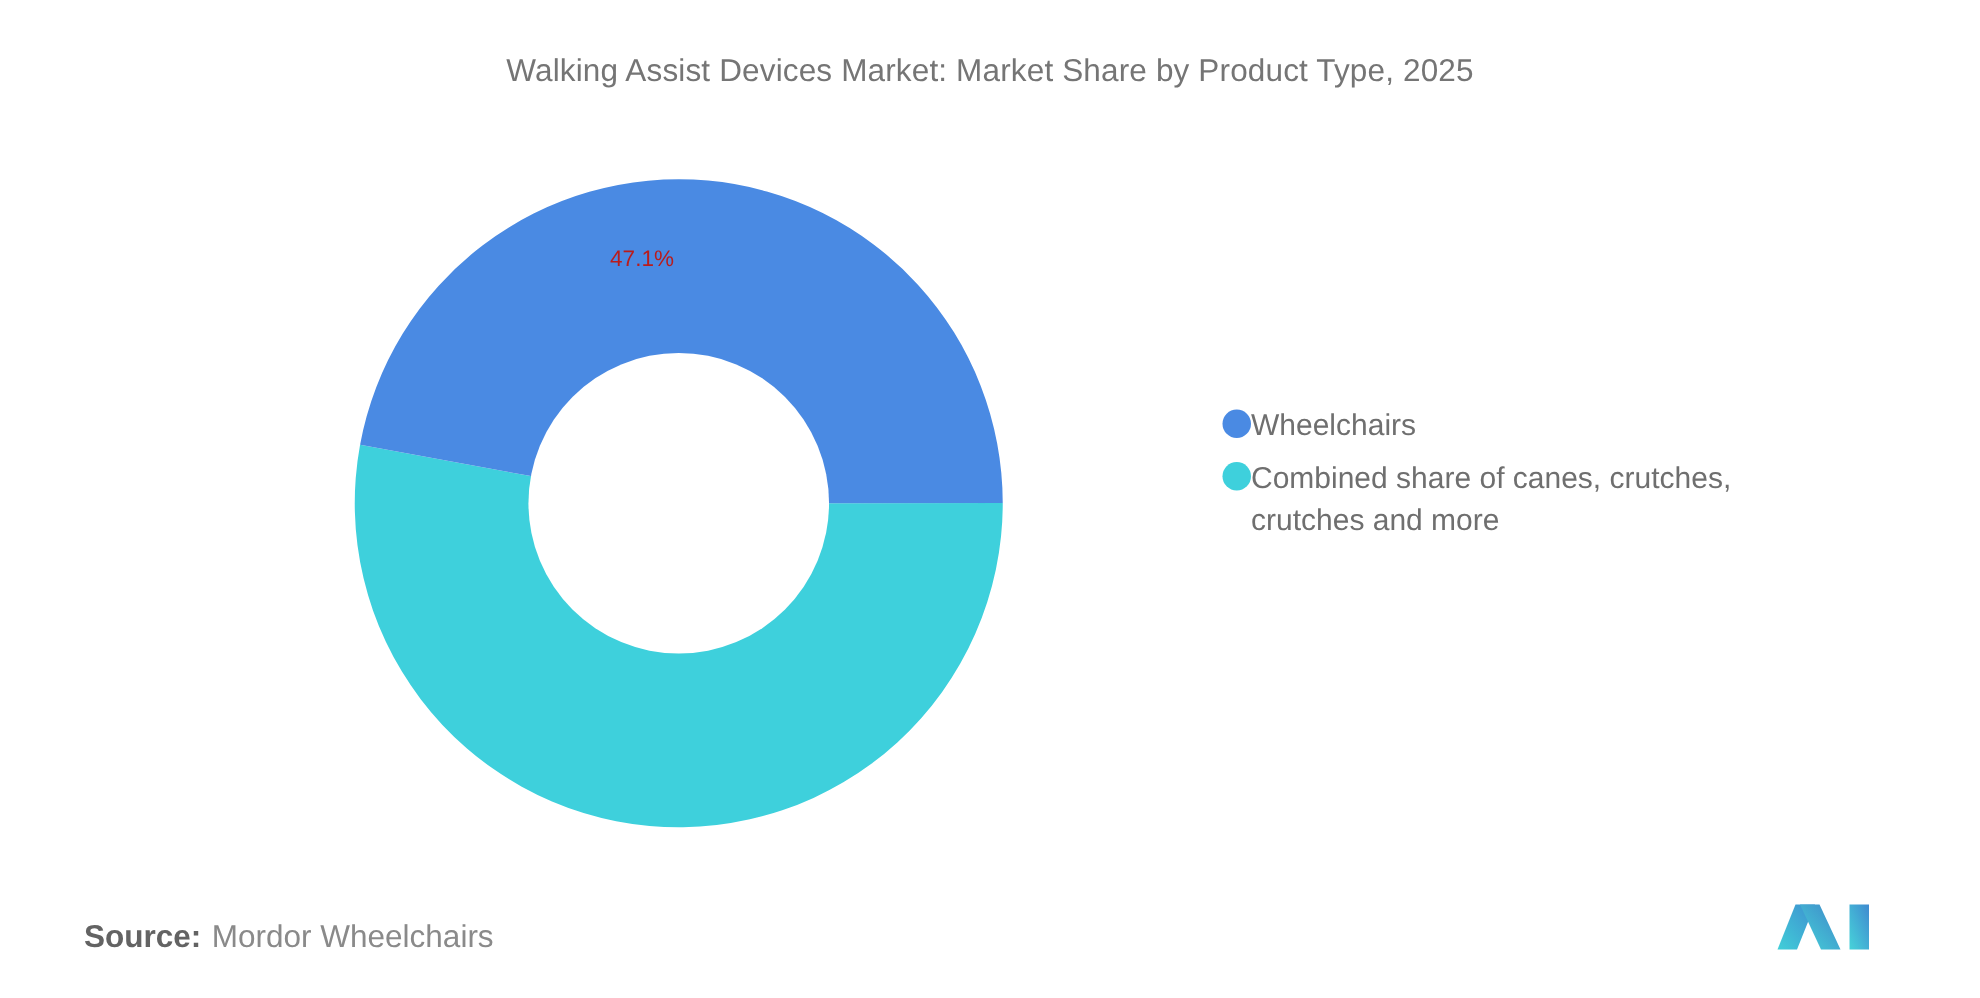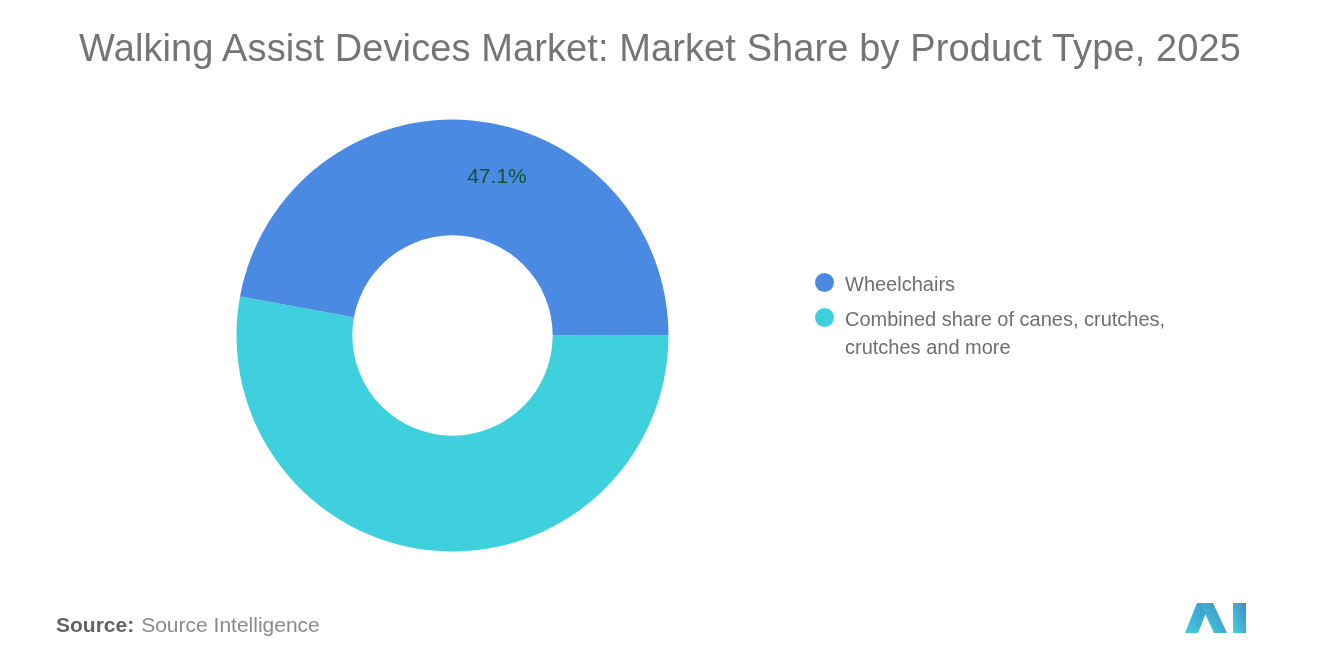--- a/index.html
+++ b/index.html
@@ -20,21 +20,21 @@
     inset: 0;
   }
 
   
   #chart-title {
     position: absolute;
     top: 28px;
     left: 0;
     width: 1320px;
     text-align: center;
-    font-size: 38px;
+    font-size: 21px;
     font-weight: 400;
     color: #757575;
     letter-spacing: 0.1px;
     line-height: 40px;
     white-space: nowrap;
   }
 
   
   #donut-wrap {
     position: absolute;
@@ -54,23 +54,23 @@
     top: 0;
     width: 433px;
     height: 433px;
     pointer-events: none;
   }
   #donut-label-text {
     position: absolute;
     left: 150px;
     top: 58px;
     width: 120px;
-    text-align: right;
-    font-size: 21px;
-    color: #14532d;
+    text-align: left;
+    font-size: 15px;
+    color: #b91c1c;
     font-weight: 400;
   }
 
   
   #legend {
     position: absolute;
     left: 815px;
     top: 270px;
     width: 420px;
   }
@@ -80,21 +80,20 @@
     margin-bottom: 7px;
   }
   .legend-swatch {
     width: 19px;
     height: 19px;
     border-radius: 50%;
     flex: 0 0 19px;
     margin-top: 3px;
   }
   .legend-label {
-    margin-left: 11px;
     font-size: 20px;
     color: #6f6f6f;
     font-weight: 400;
     line-height: 28px;
     max-width: 372px;
   }
 
   
   #source-line {
     position: absolute;
@@ -150,21 +149,21 @@
       <span class="legend-swatch" style="background:#4a8ae3"></span>
       <span class="legend-label">Wheelchairs</span>
     </div>
     <div class="legend-item">
       <span class="legend-swatch" style="background:#3ed0dc"></span>
       <span class="legend-label">Combined share of canes, crutches, crutches and more</span>
     </div>
   </div>
 
   <div id="source-line">
-    <span id="source-label">Source:</span><span id="source-value">Source Intelligence</span>
+    <span id="source-label">Source:</span><span id="source-value">Mordor Wheelchairs</span>
   </div>
 
   <svg id="brand-logo" viewBox="0 0 72 40">
     <defs>
       <linearGradient id="mi-g1" x1="0" y1="1" x2="1" y2="0">
         <stop offset="0%" stop-color="#41cfd8"></stop>
         <stop offset="100%" stop-color="#3e8fd0"></stop>
       </linearGradient>
       <linearGradient id="mi-g2" x1="0" y1="1" x2="1" y2="0">
         <stop offset="0%" stop-color="#45d2d8"></stop>

